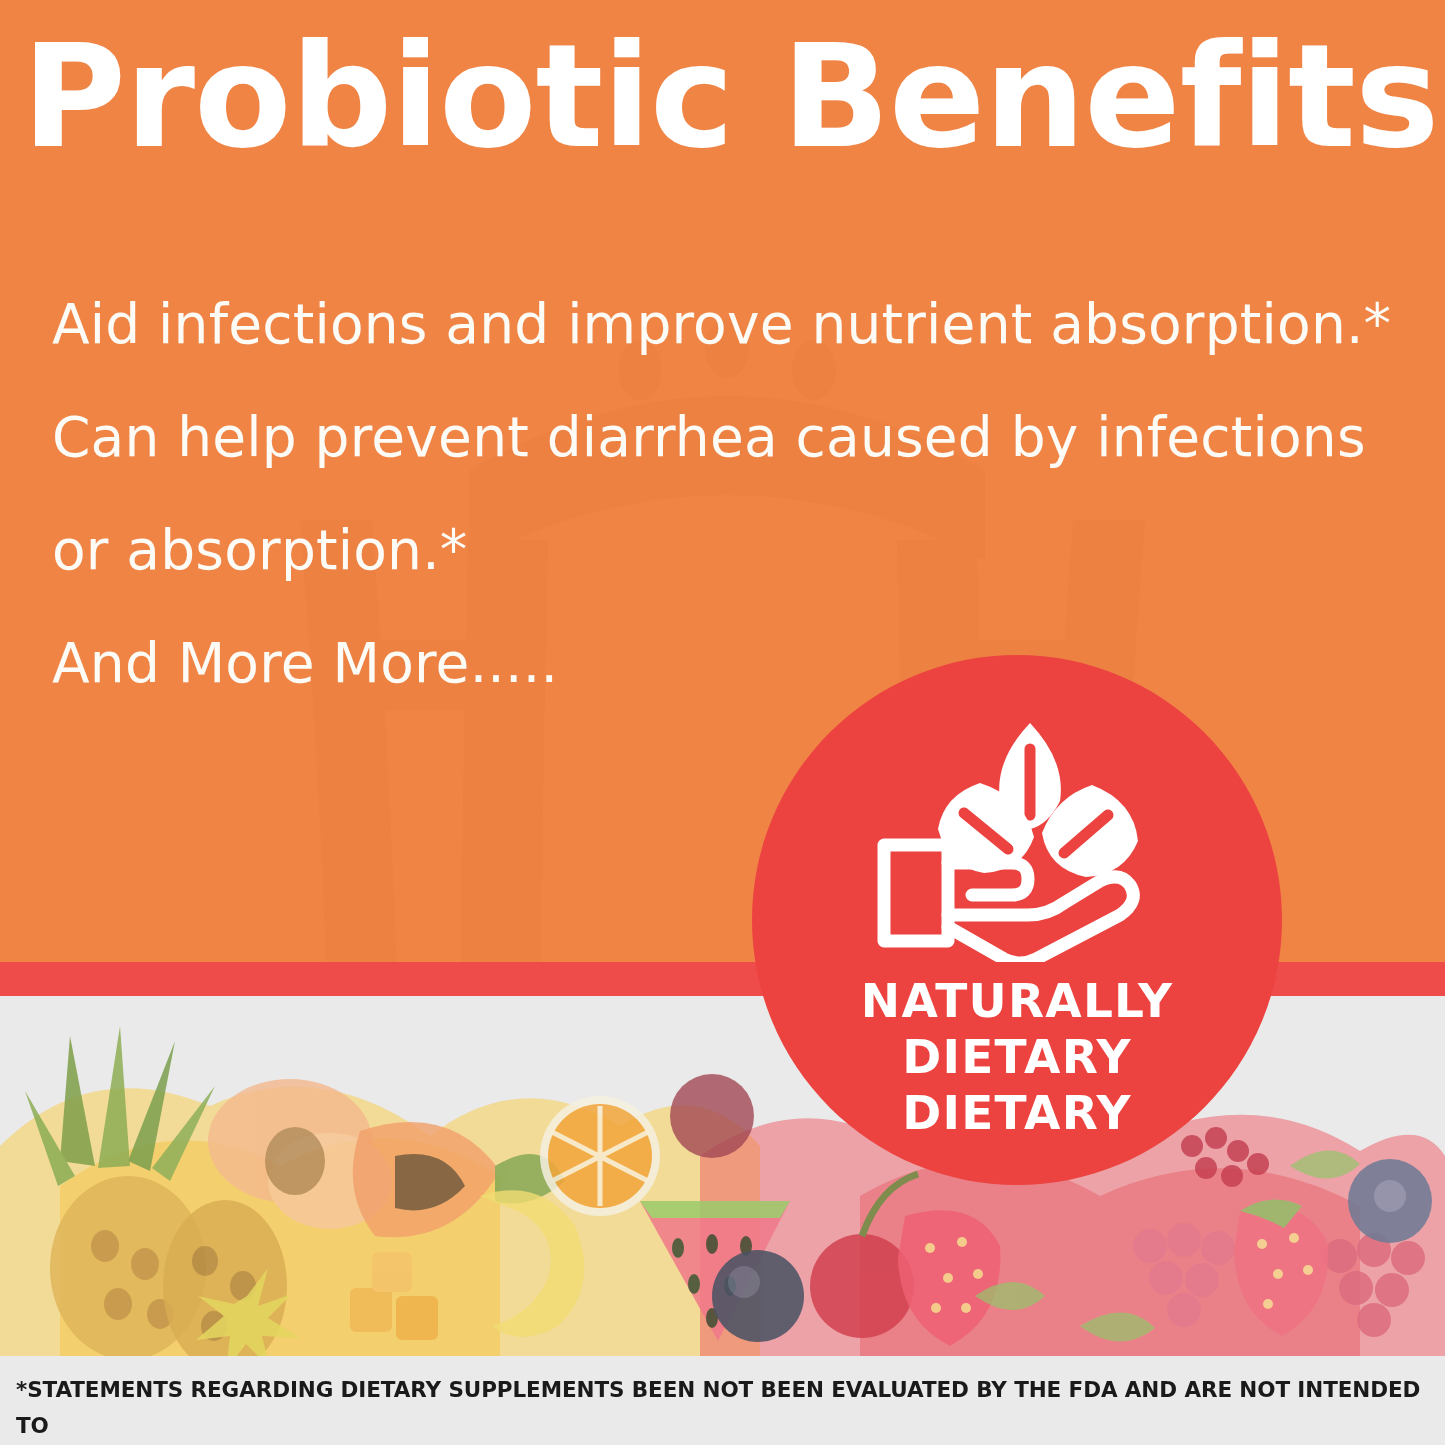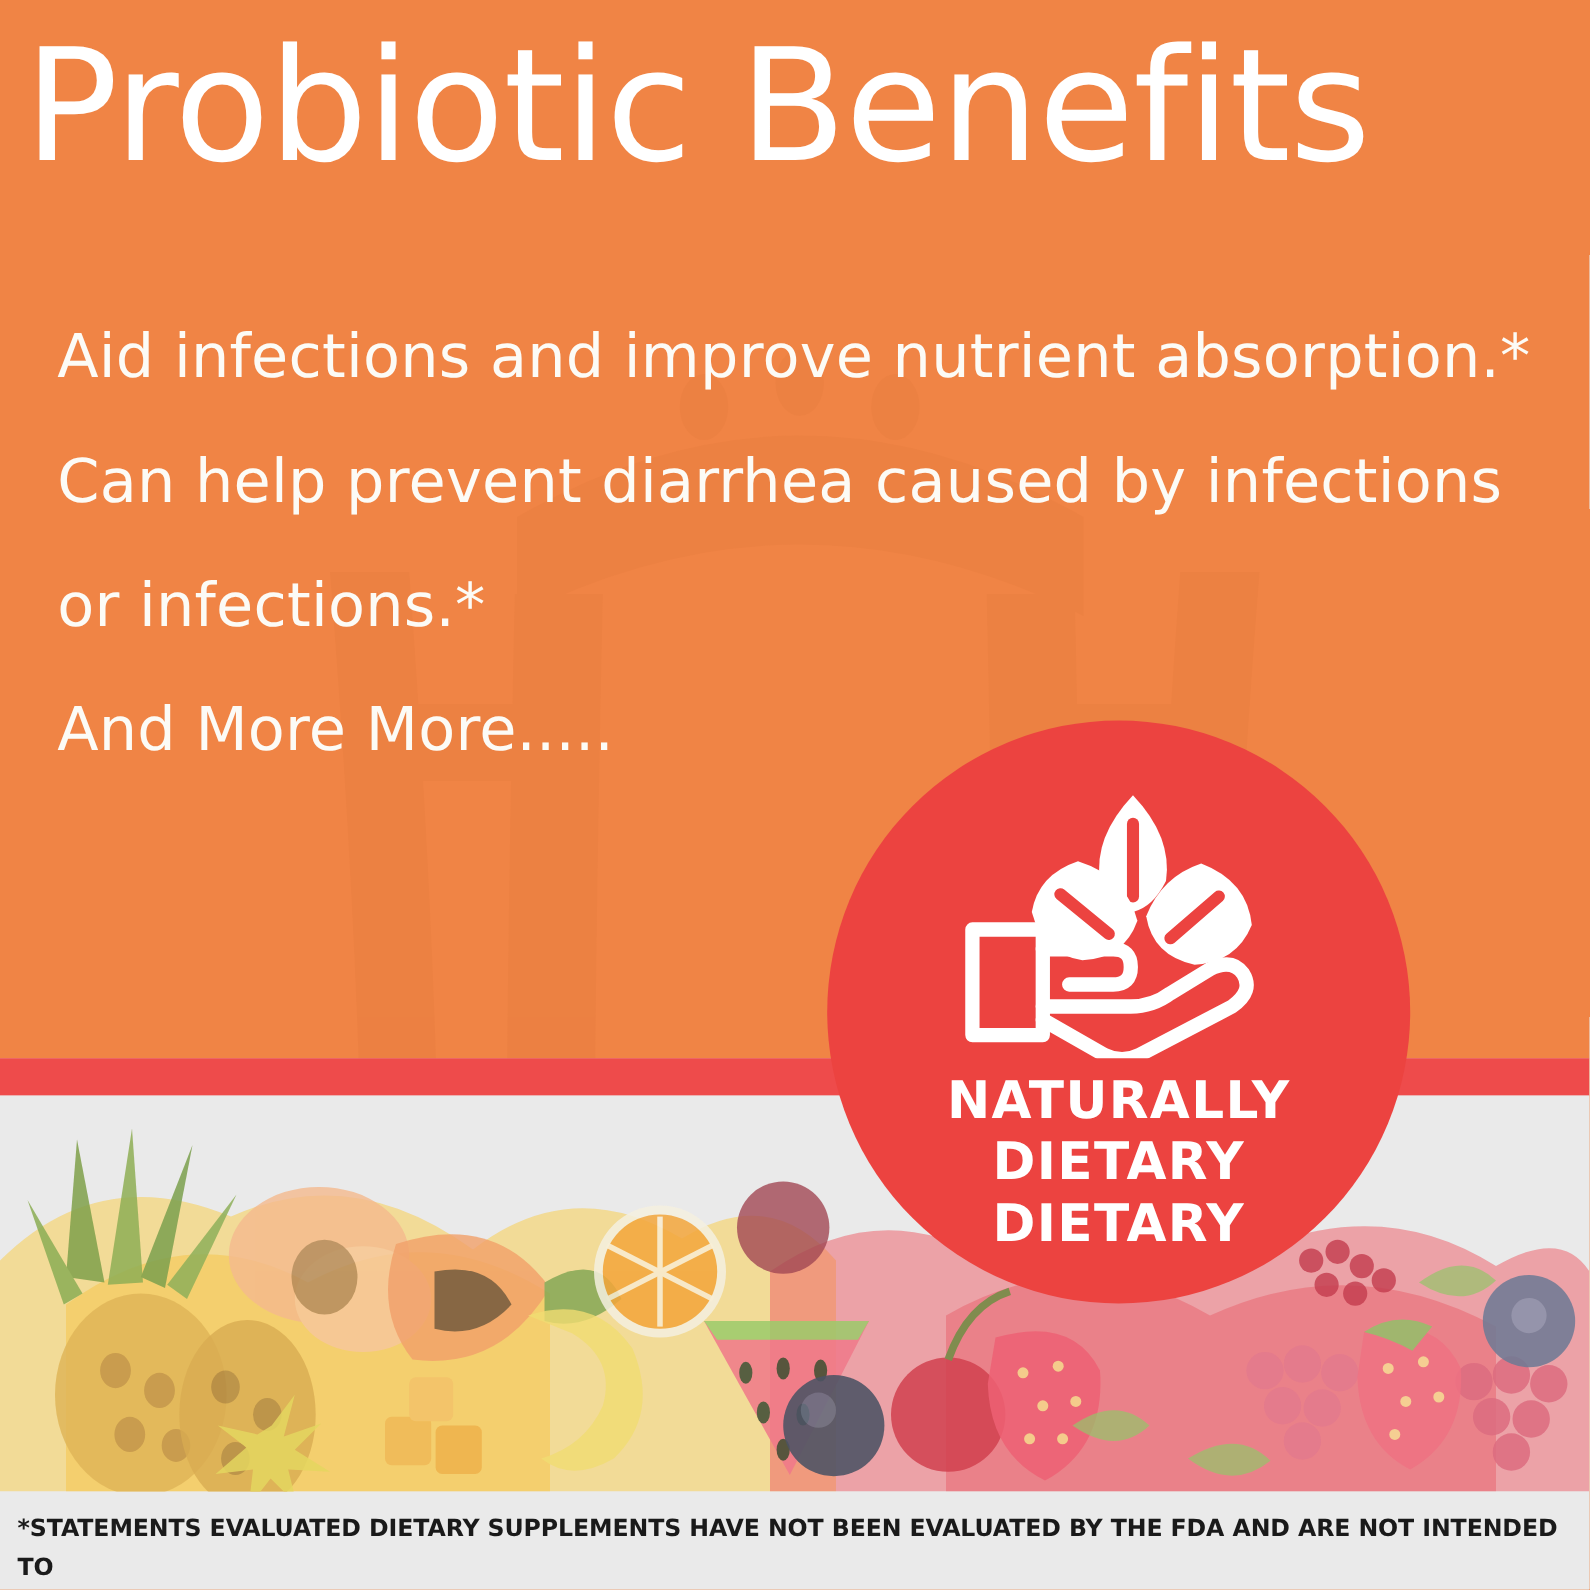--- a/index.html
+++ b/index.html
@@ -14,21 +14,21 @@
   .hero{position:absolute;left:0;top:0;width:1445px;height:962px;background:#F08445;overflow:hidden;}
 
   
   .watermark{position:absolute;left:0;top:0;width:1445px;height:1445px;opacity:.5;pointer-events:none;}
 
   
   .headline{
     position:absolute;left:22px;top:26px;width:1400px;
     color:#FFFFFF;font-size:142px;line-height:1.0;
     font-family:"DejaVu Sans","Liberation Sans",sans-serif;
-    font-weight:400;letter-spacing:-1px;white-space:nowrap;
+    font-weight:700;letter-spacing:-1px;white-space:nowrap;text-align:right;
   }
 
   
   .benefits{position:absolute;left:52px;top:268px;width:1340px;}
   .benefit{
     color:#FCFBF6;font-size:55px;line-height:113px;
     font-weight:400;letter-spacing:.2px;white-space:nowrap;
   }
 
   
@@ -85,21 +85,21 @@
         <rect x="355" y="640" width="180" height="70"></rect>
         <rect x="915" y="640" width="180" height="70"></rect>
       </g>
     </svg>
 
     <div class="headline">Probiotic Benefits</div>
 
     <div class="benefits">
       <div class="benefit">Aid infections and improve nutrient absorption.*</div>
       <div class="benefit">Can help prevent diarrhea caused by infections</div>
-      <div class="benefit">or infections.*</div>
+      <div class="benefit">or absorption.*</div>
       <div class="benefit">And More More.....</div>
     </div>
   </div>
 
   <div class="stripe"></div>
 
   <div class="bottom">
     <svg class="fruit-band" viewBox="0 0 1445 360" preserveAspectRatio="none">
 
       <path d="M0 150 Q90 60 210 110 Q320 60 430 140 Q520 70 620 130 Q700 80 760 150
@@ -281,17 +281,17 @@
       </g>
     </svg>
     <div class="badge-text">
       <div>NATURALLY</div>
       <div>DIETARY</div>
       <div>DIETARY</div>
     </div>
   </div>
 
   <div class="disclaimer">
-    <div>*STATEMENTS EVALUATED DIETARY SUPPLEMENTS HAVE NOT BEEN EVALUATED BY THE FDA AND ARE NOT INTENDED TO</div>
+    <div>*STATEMENTS REGARDING DIETARY SUPPLEMENTS BEEN NOT BEEN EVALUATED BY THE FDA AND ARE NOT INTENDED TO</div>
     <div>DIAGNOSE, TREAT, CURE, OR PREVENT ANY DISEASE OR HEALTH CONDITION.</div>
   </div>
 
 </div>
 
 </body></html>

